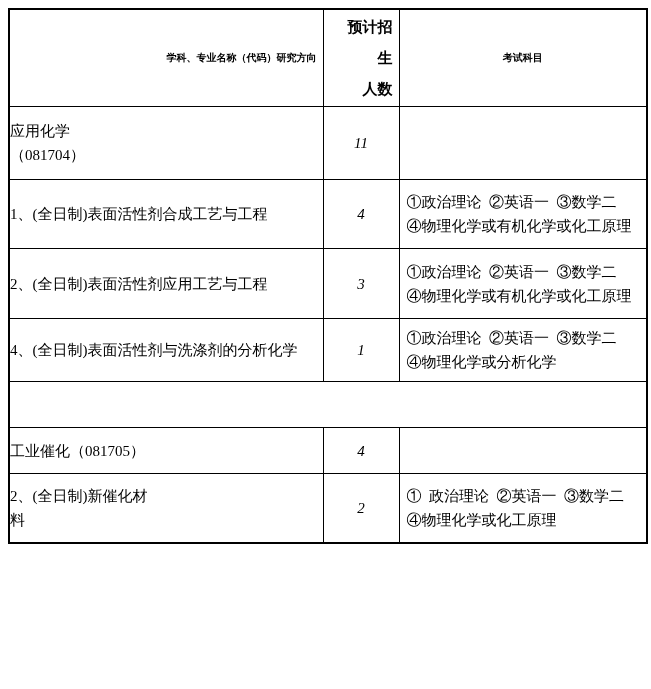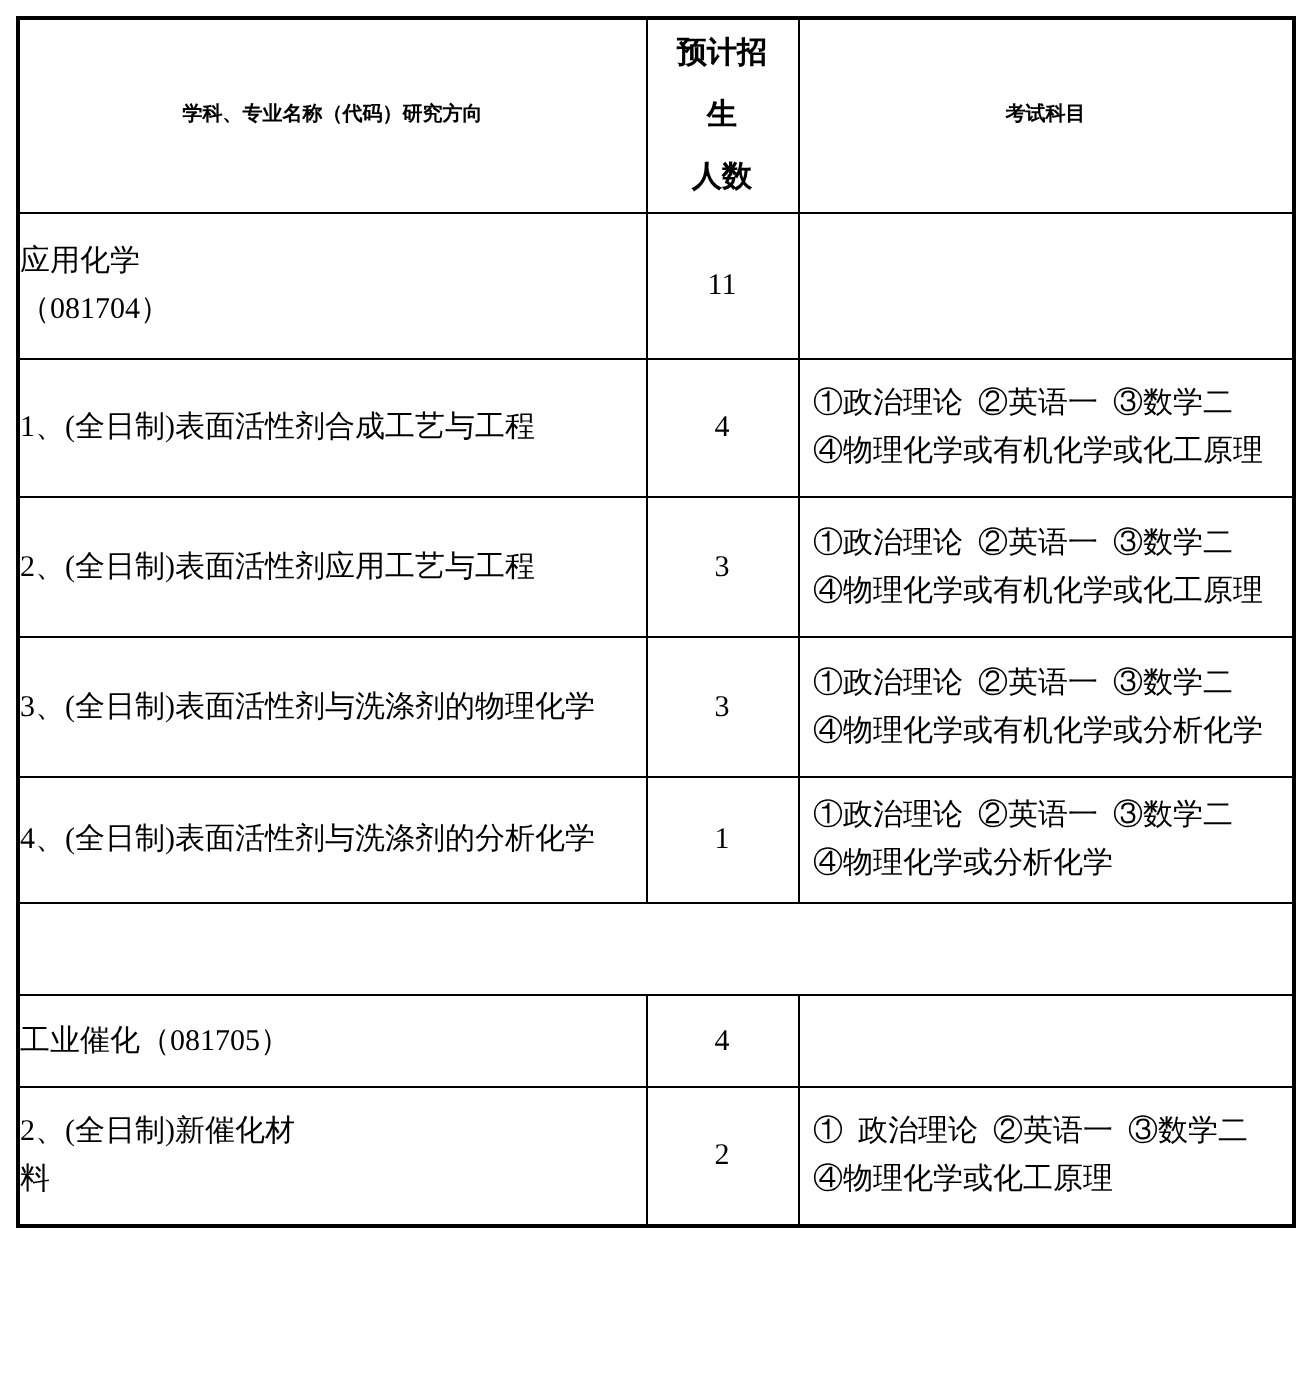--- a/index.html
+++ b/index.html
@@ -37,28 +37,29 @@
     line-height: 1.45;
   }
   th.quota-head { line-height: 2.05; font-size: 15px; }
   td.program {
     text-align: left;
     padding-left: 0;
     white-space: pre-wrap;
   }
   td.quota {
     text-align: center;
+    font-style: italic;
   }
   td.subjects {
     text-align: left;
     padding-left: 7px;
     padding-right: 3px;
     white-space: pre-wrap;
   }
-  .pre { white-space: pre-wrap; }
+  .pre { white-space: pre-wrap; text-align: right; }
   tr.h97 { height: 97px; }
   tr.h73 { height: 73px; }
   tr.h70 { height: 70px; }
   tr.h69 { height: 69px; }
   tr.h63 { height: 63px; }
   tr.h46 { height: 46px; }
   td.spacer-cell { border-left: 2px solid #000; border-right: 2px solid #000; }
 </style>
 </head>
 <body>
@@ -92,26 +93,20 @@
 ④物理化学或有机化学或化工原理</td>
     </tr>
 
     <tr class="h70">
       <td class="program">2、(全日制)表面活性剂应用工艺与工程</td>
       <td class="quota">3</td>
       <td class="subjects">①政治理论  ②英语一  ③数学二
 ④物理化学或有机化学或化工原理</td>
     </tr>
 
-    <tr class="h70">
-      <td class="program">3、(全日制)表面活性剂与洗涤剂的物理化学</td>
-      <td class="quota">3</td>
-      <td class="subjects">①政治理论  ②英语一  ③数学二
-④物理化学或有机化学或分析化学</td>
-    </tr>
 
     <tr class="h63">
       <td class="program">4、(全日制)表面活性剂与洗涤剂的分析化学</td>
       <td class="quota">1</td>
       <td class="subjects">①政治理论  ②英语一  ③数学二
 ④物理化学或分析化学</td>
     </tr>
 
     <tr class="h46">
       <td class="spacer-cell" colspan="3"></td>

